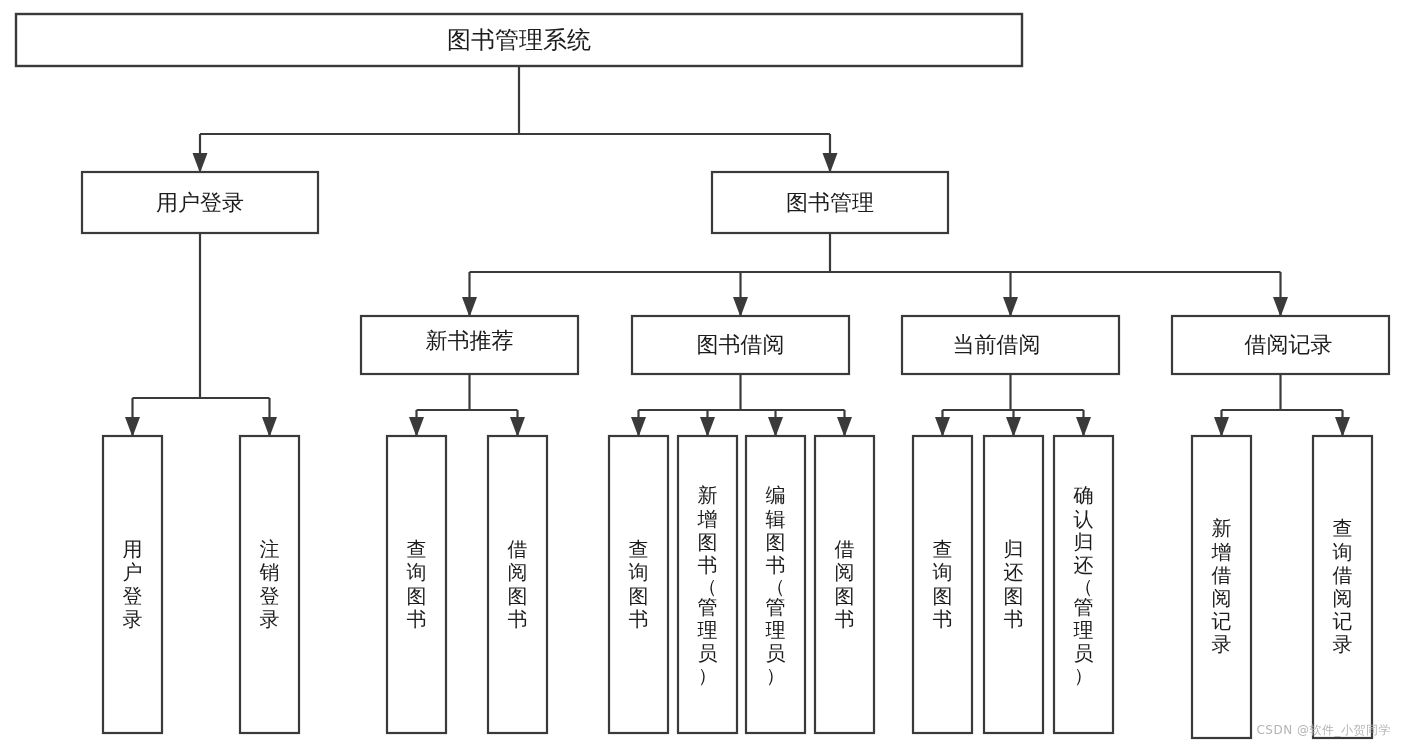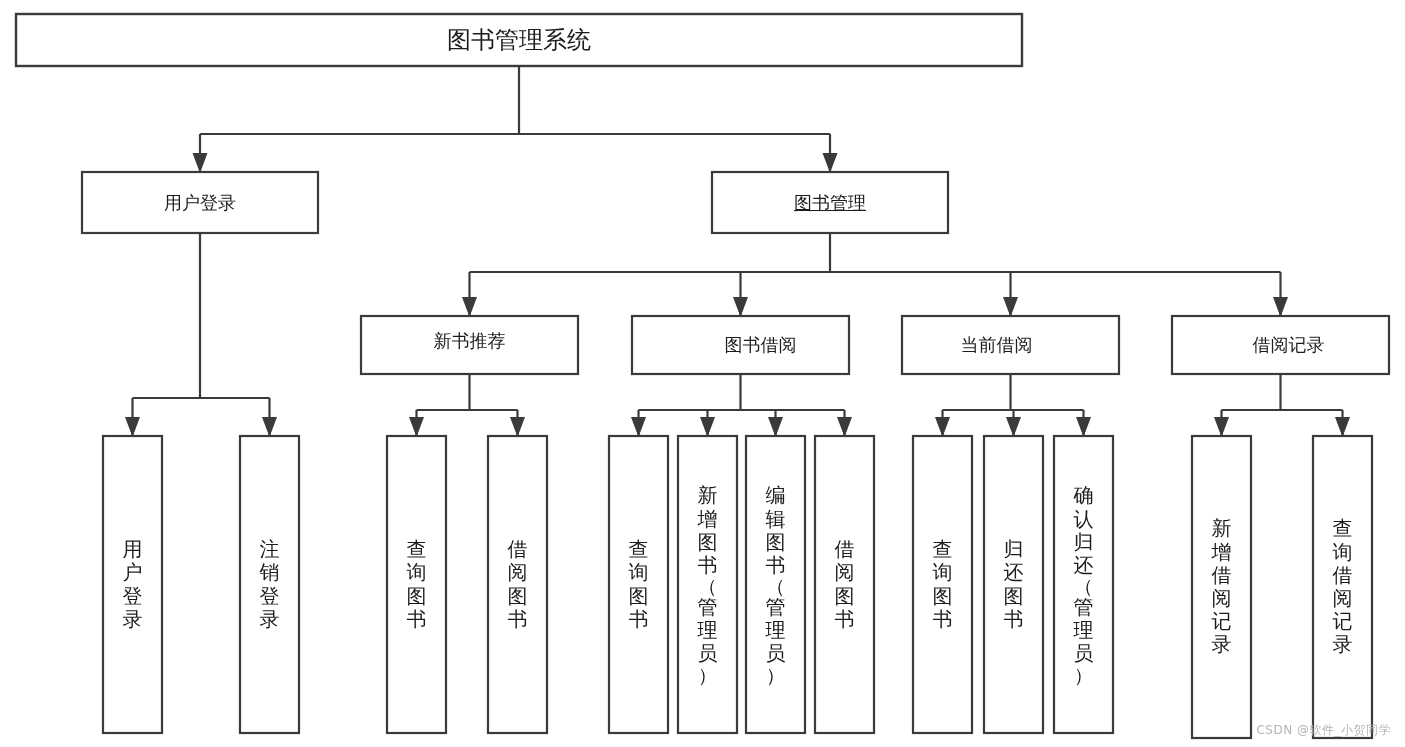--- a/index.html
+++ b/index.html
@@ -64,21 +64,21 @@
   .vertical-text-block span {
     display: block;
   }
   .horizontal-text-block {
     position: absolute;
     display: flex;
     align-items: center;
     justify-content: center;
     color: #1c1c1c;
     font-family: "DejaVu Sans", "Liberation Sans", sans-serif;
-    font-size: 18px;
+    font-size: 22px;
     pointer-events: none;
     white-space: nowrap;
   }
   .horizontal-text-block.root-text {
     font-size: 24px;
   }
   #watermark {
     position: absolute;
     right: 14px;
     bottom: 8px;
@@ -182,23 +182,23 @@
         <rect x="913" y="436" width="59" height="297" class="node-box"></rect>
         <rect x="984" y="436" width="59" height="297" class="node-box"></rect>
         <rect x="1054" y="436" width="59" height="297" class="node-box"></rect>
         <rect x="1192" y="436" width="59" height="302" class="node-box"></rect>
         <rect x="1313" y="436" width="59" height="302" class="node-box"></rect>
       </g>
     </svg>
   <div id="text-layer">
       <div class="horizontal-text-block root-text" style="left: 16px; top: 14px; width: 1006px; height: 52px;">图书管理系统</div>
       <div class="horizontal-text-block" style="left: 82px; top: 172px; width: 236px; height: 61px;">用户登录</div>
-      <div class="horizontal-text-block" style="left: 712px; top: 172px; width: 236px; height: 61px; text-decoration: underline;">图书管理</div>
+      <div class="horizontal-text-block" style="left: 712px; top: 172px; width: 236px; height: 61px;">图书管理</div>
       <div class="horizontal-text-block" style="left: 361px; top: 316px; width: 217px; height: 50px;">新书推荐</div>
-      <div class="horizontal-text-block" style="left: 632px; top: 316px; width: 217px; height: 58px; padding-left: 20px;">图书借阅</div>
+      <div class="horizontal-text-block" style="left: 632px; top: 316px; width: 217px; height: 58px;">图书借阅</div>
       <div class="horizontal-text-block" style="left: 902px; top: 316px; width: 189px; height: 58px;">当前借阅</div>
       <div class="horizontal-text-block" style="left: 1172px; top: 316px; width: 217px; height: 58px; padding-left: 8px;">借阅记录</div>
       <div class="vertical-text-block" style="left: 103px; top: 436px; width: 59px; height: 297px;"><span>用</span><span>户</span><span>登</span><span>录</span></div>
       <div class="vertical-text-block" style="left: 240px; top: 436px; width: 59px; height: 297px;"><span>注</span><span>销</span><span>登</span><span>录</span></div>
       <div class="vertical-text-block" style="left: 387px; top: 436px; width: 59px; height: 297px;"><span>查</span><span>询</span><span>图</span><span>书</span></div>
       <div class="vertical-text-block" style="left: 488px; top: 436px; width: 59px; height: 297px;"><span>借</span><span>阅</span><span>图</span><span>书</span></div>
       <div class="vertical-text-block" style="left: 609px; top: 436px; width: 59px; height: 297px;"><span>查</span><span>询</span><span>图</span><span>书</span></div>
       <div class="vertical-text-block" style="left: 678px; top: 436px; width: 59px; height: 297px;"><span>新</span><span>增</span><span>图</span><span>书</span><span style="font-size: 19px; line-height: 1;">（</span><span>管</span><span>理</span><span>员</span><span style="font-size: 19px; line-height: 1;">）</span></div>
       <div class="vertical-text-block" style="left: 746px; top: 436px; width: 59px; height: 297px;"><span>编</span><span>辑</span><span>图</span><span>书</span><span style="font-size: 19px; line-height: 1;">（</span><span>管</span><span>理</span><span>员</span><span style="font-size: 19px; line-height: 1;">）</span></div>
       <div class="vertical-text-block" style="left: 815px; top: 436px; width: 59px; height: 297px;"><span>借</span><span>阅</span><span>图</span><span>书</span></div>

